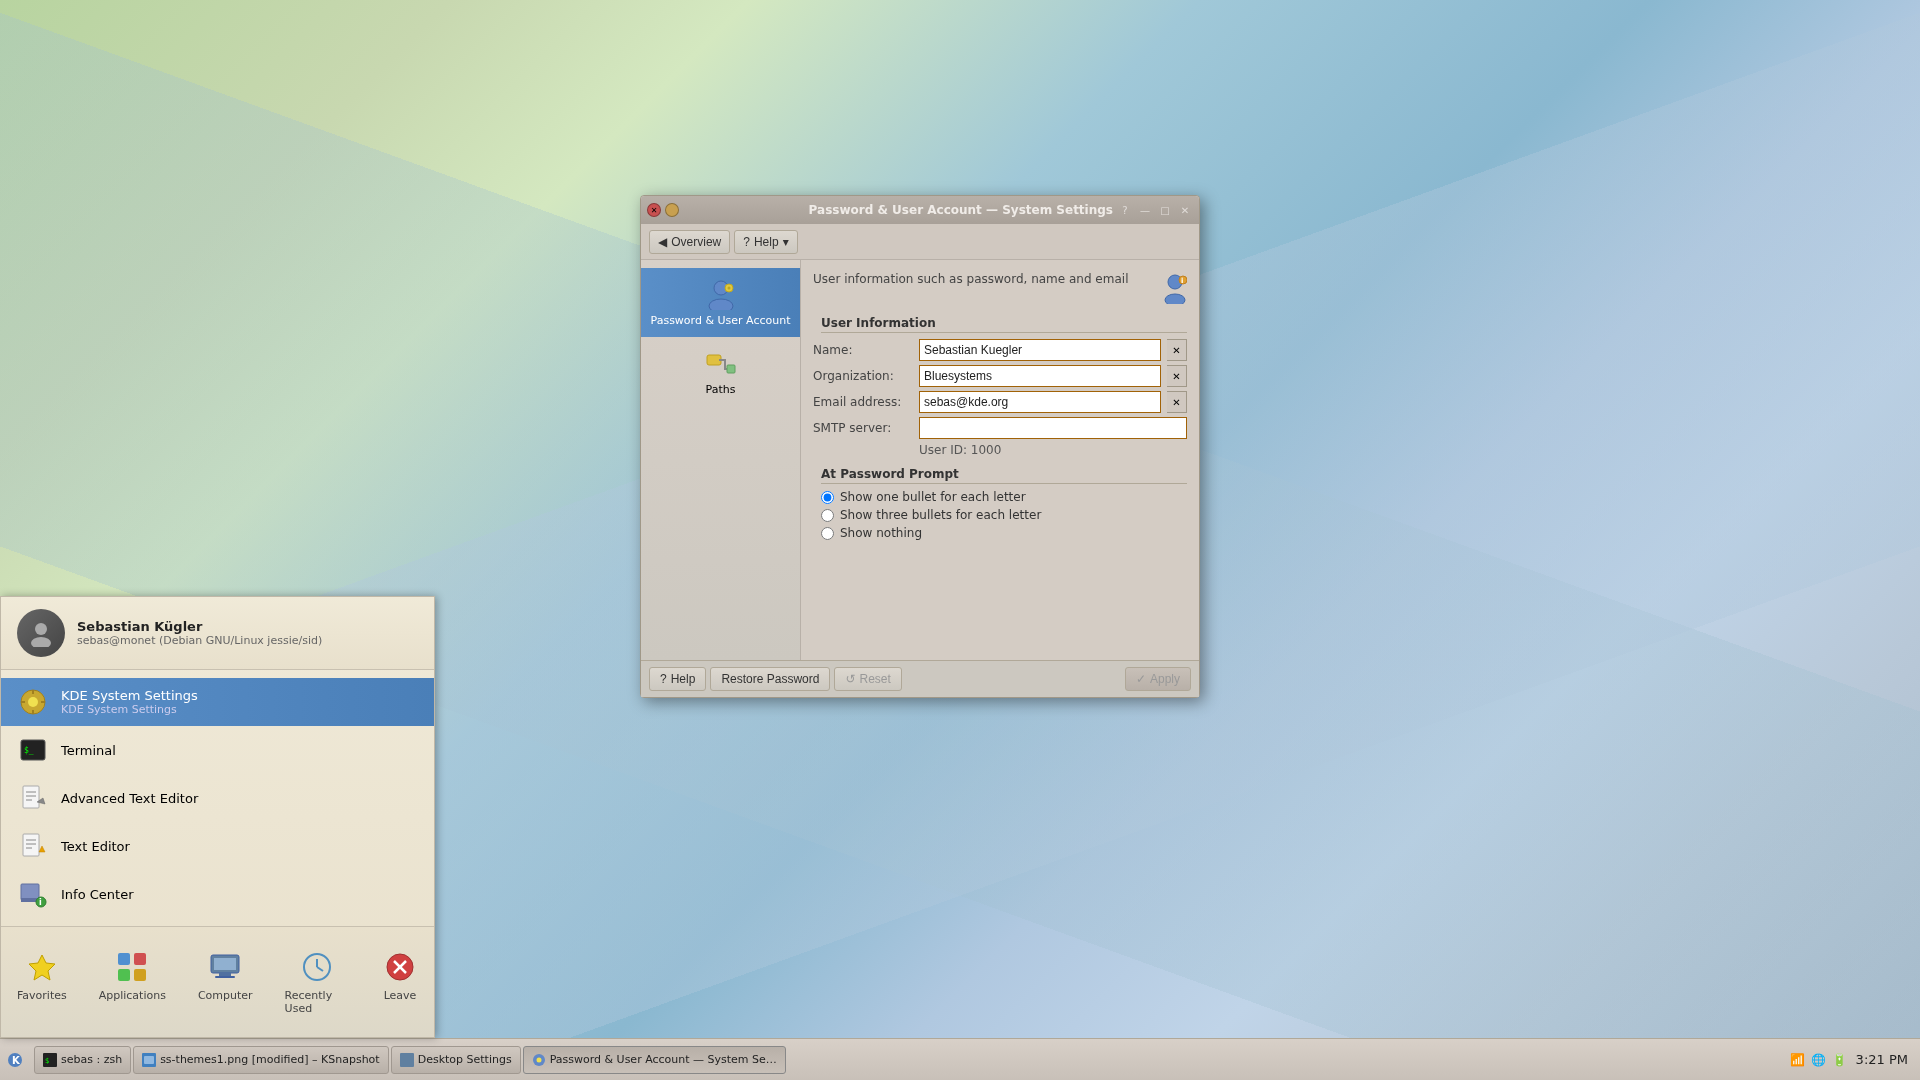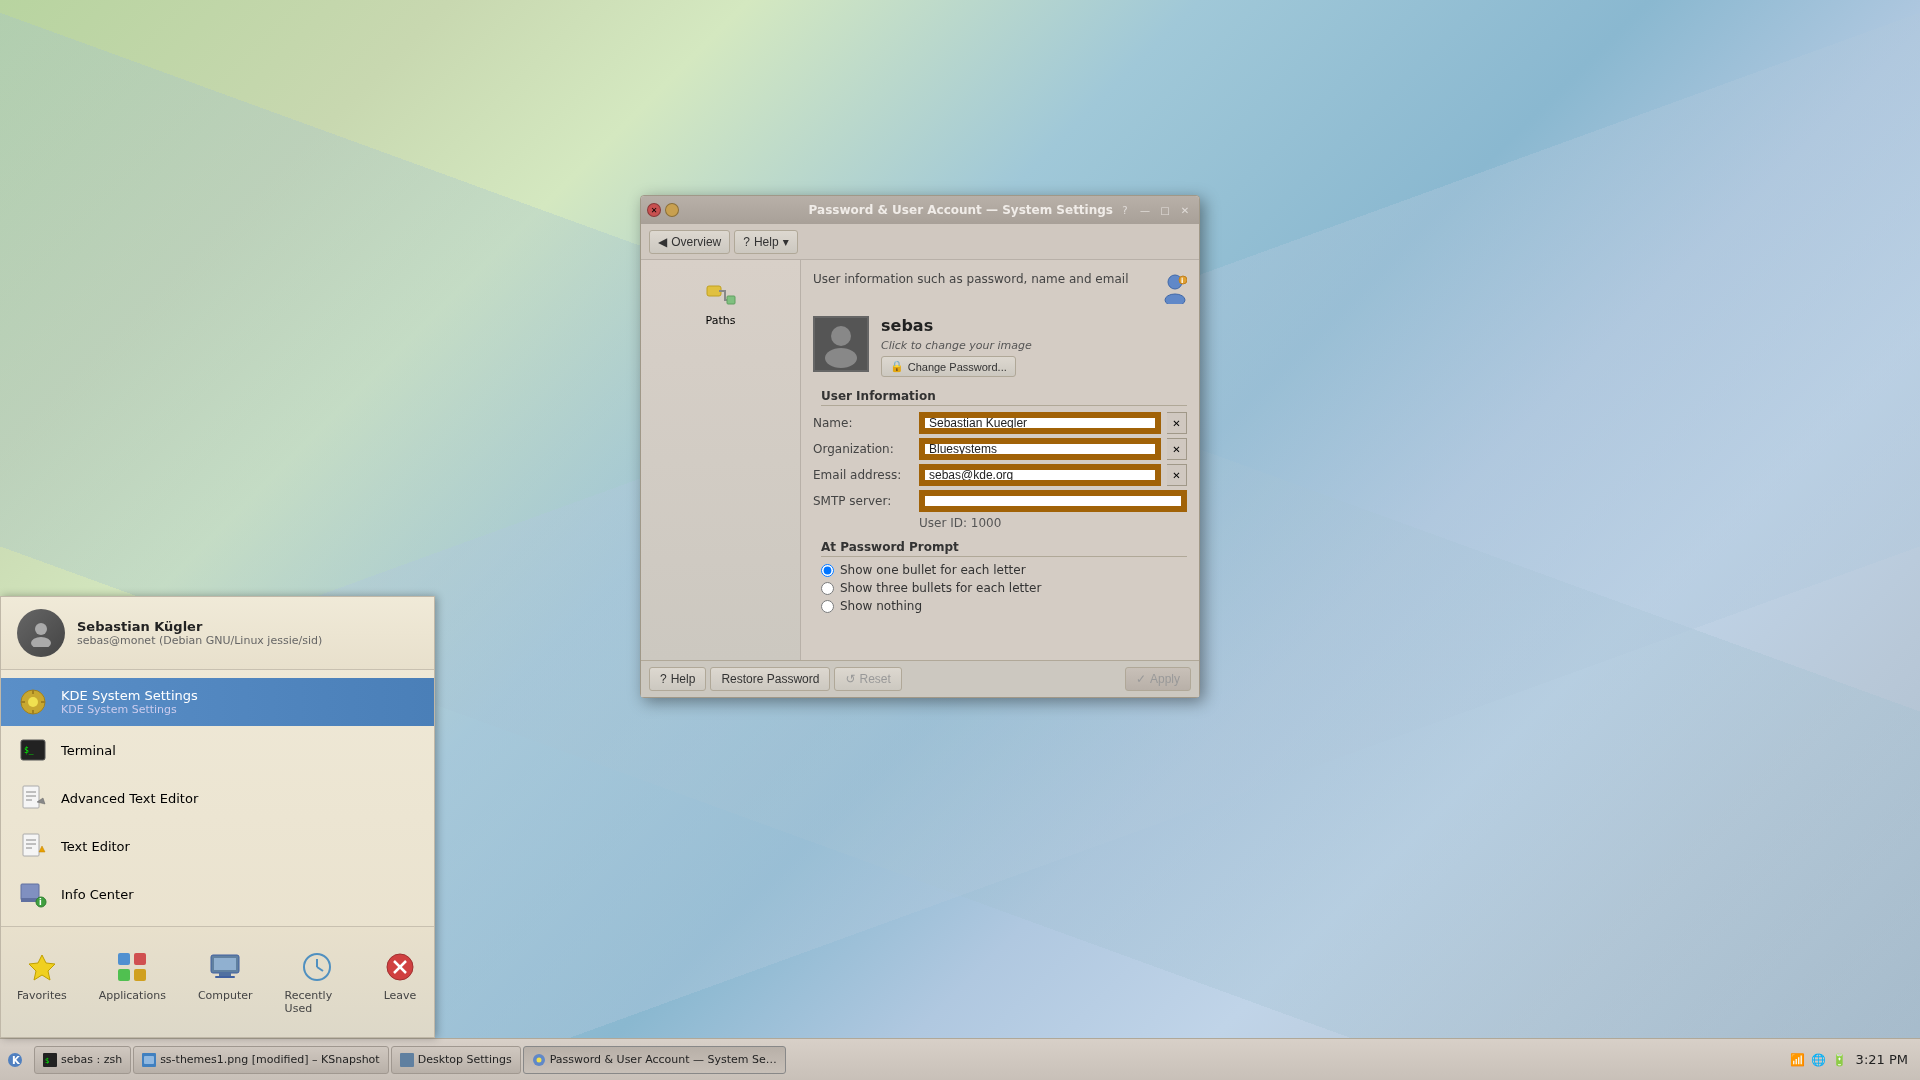--- a/index.html
+++ b/index.html
@@ -460,21 +460,21 @@
       font-size: 12px;
       color: #444;
       min-width: 100px;
     }
 
     .form-input {
       flex: 1;
       height: 22px;
       padding: 0 4px;
       background: white;
-      border: 6px solid #a16207;
+      border: 1px solid #a16207;
       font-size: 12px;
       color: #222;
     }
 
     .form-input-clear {
       width: 20px;
       height: 22px;
       display: flex;
       align-items: center;
       justify-content: center;
@@ -727,20 +727,31 @@
       <button class="toolbar-btn">
         <span>?</span>
         <span>Help</span>
         <span>▾</span>
       </button>
     </div>
 
     <div id="settings-content">
 
       <div id="settings-sidebar">
+        <div class="settings-sidebar-item active">
+          <div class="item-icon">
+            <svg width="32" height="32" viewBox="0 0 32 32">
+              <circle cx="16" cy="10" r="7" fill="#6088c8" stroke="#4068a8" stroke-width="1"></circle>
+              <ellipse cx="16" cy="28" rx="12" ry="7" fill="#6088c8" stroke="#4068a8" stroke-width="1"></ellipse>
+              <circle cx="24" cy="10" r="4" fill="#e0c840" stroke="#c0a820" stroke-width="1"></circle>
+              <circle cx="24" cy="10" r="1.5" fill="#c0a820"></circle>
+            </svg>
+          </div>
+          <span class="item-label">Password &amp; User Account</span>
+        </div>
         <div class="settings-sidebar-item">
           <div class="item-icon">
             <svg width="32" height="32" viewBox="0 0 32 32">
               <rect x="2" y="8" width="14" height="10" rx="2" fill="#e0c040" stroke="#c0a020" stroke-width="1"></rect>
               <path d="M14 13 L20 13 L20 22 L28 22" stroke="#888" stroke-width="2" fill="none"></path>
               <rect x="22" y="18" width="8" height="8" rx="1" fill="#80c080" stroke="#60a060" stroke-width="1"></rect>
             </svg>
           </div>
           <span class="item-label">Paths</span>
         </div>
@@ -753,37 +764,20 @@
           <div id="settings-page-icon">
             <svg width="32" height="32" viewBox="0 0 32 32">
               <circle cx="20" cy="10" r="7" fill="#6088c8" stroke="#4068a8" stroke-width="1"></circle>
               <ellipse cx="20" cy="28" rx="10" ry="6" fill="#6088c8" stroke="#4068a8" stroke-width="1"></ellipse>
               <circle cx="28" cy="8" r="4" fill="#e0a030" stroke="#c08020" stroke-width="1"></circle>
               <text x="26" y="11" fill="white" font-size="7" font-weight="bold">i</text>
             </svg>
           </div>
         </div>
 
-        <div id="user-profile-section">
-          <div id="user-avatar-settings">
-            <svg width="52" height="52" viewBox="0 0 52 52">
-              <rect width="52" height="52" fill="#555"></rect>
-              <circle cx="26" cy="18" r="10" fill="#888"></circle>
-              <ellipse cx="26" cy="40" rx="16" ry="10" fill="#888"></ellipse>
-            </svg>
-          </div>
-          <div id="user-profile-right">
-            <span id="user-display-name">sebas</span>
-            <span id="click-to-change">Click to change your image</span>
-            <button class="change-pw-btn">
-              <span>🔒</span>
-              <span>Change Password...</span>
-            </button>
-          </div>
-        </div>
 
         <div class="section-title">User Information</div>
 
         <div class="form-row">
           <span class="form-label">Name:</span>
           <input type="text" class="form-input" value="Sebastian Kuegler" style="">
           <div class="form-input-clear">✕</div>
         </div>
 
         <div class="form-row">

